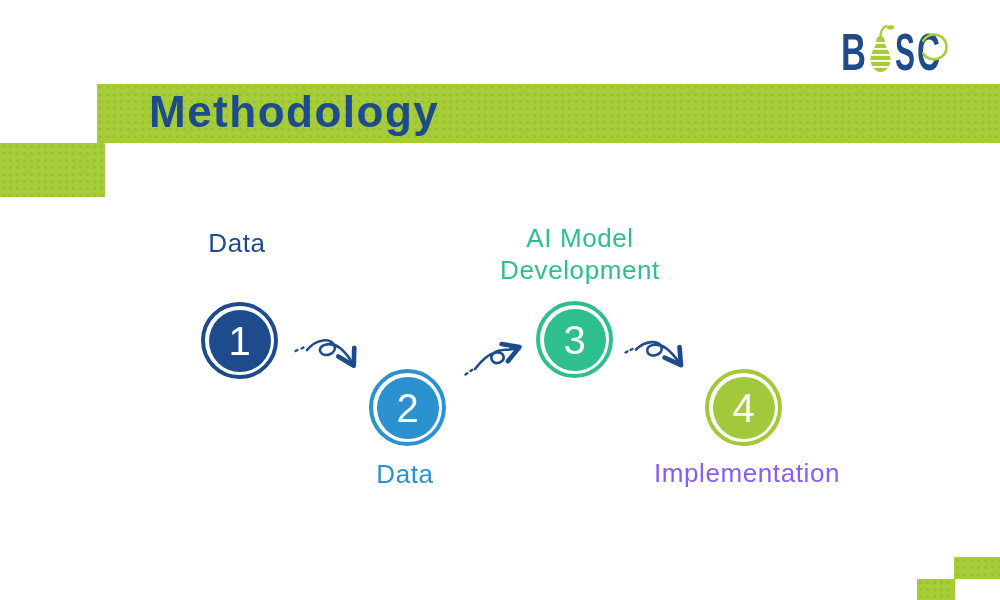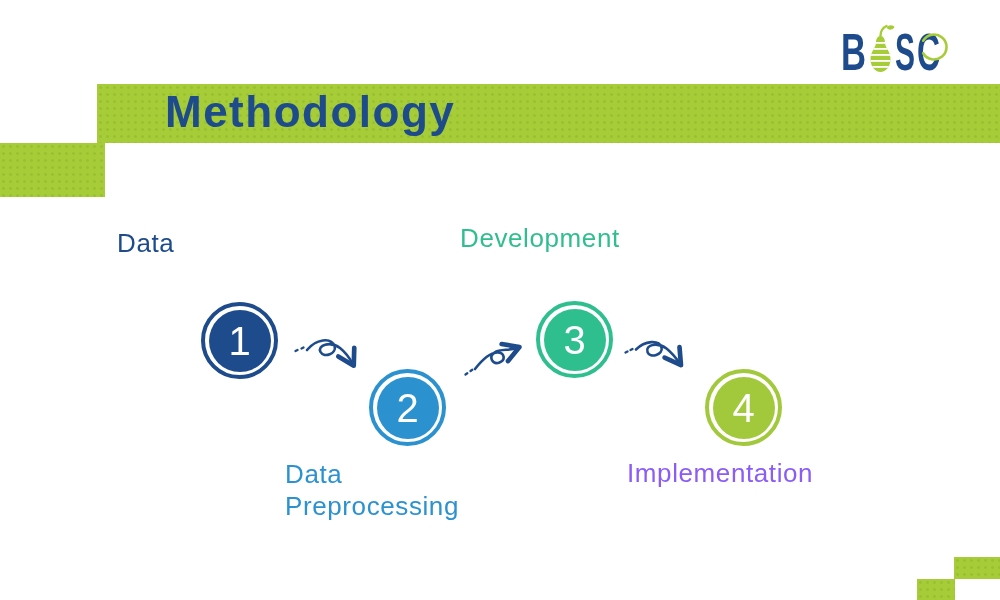--- a/index.html
+++ b/index.html
@@ -11,21 +11,21 @@
   .lime{background-color:#a6cd38;}
   .dots-tex{
     background-image:radial-gradient(rgba(90,120,20,0.16) 1px, transparent 1.7px);
     background-size:7px 7px;
   }
   .band{
     position:absolute;left:97px;top:84px;width:903px;height:59px;
     display:flex;align-items:center;padding-left:52px;box-sizing:border-box;padding-bottom:4px;
   }
   .band h1{
-    margin:16px;font-size:44px;font-weight:bold;color:#1d4b8b;letter-spacing:1.5px;line-height:1;
+    margin:0;font-size:44px;font-weight:bold;color:#1d4b8b;letter-spacing:1.5px;line-height:1;
   }
   .left-rect{position:absolute;left:0;top:143px;width:105px;height:54px;}
   .br-rect-1{position:absolute;left:954px;top:557px;width:46px;height:22px;}
   .br-rect-2{position:absolute;left:917px;top:579px;width:38px;height:21px;}
 
   
   .logo{position:absolute;left:841px;top:20px;width:112px;height:62px;}
   .logo text{font-family:"Liberation Sans", sans-serif;font-weight:bold;fill:#1d4b8b;}
 
   
@@ -37,21 +37,21 @@
     width:100%;height:100%;border-radius:50%;
     display:flex;align-items:center;justify-content:center;
     color:#ffffff;font-size:40px;line-height:1;
   }
   .s1 .ring{left:201px;top:302px;border-color:#1d4b8b;} .s1 .fill{background:#1d4b8b;}
   .s2 .ring{left:369px;top:369px;border-color:#2b92cf;} .s2 .fill{background:#2b92cf;}
   .s3 .ring{left:536px;top:301px;border-color:#2fbf8e;} .s3 .fill{background:#2fbf8e;}
   .s4 .ring{left:705px;top:369px;border-color:#a2c93c;} .s4 .fill{background:#a2c93c;}
 
   .step-label{
-    position:absolute;width:240px;text-align:left;
+    position:absolute;width:240px;text-align:center;
     font-size:26px;line-height:32px;letter-spacing:0.6px;
   }
   .s1 .step-label{left:117px;top:227px;color:#1d4b8b;}
   .s2 .step-label{left:285px;top:458px;color:#2b92cf;}
   .s3 .step-label{left:460px;top:222px;color:#2fbf8e;}
   .s4 .step-label{left:627px;top:457px;color:#8b5cf6;}
 
   
   .arrows{position:absolute;left:0;top:0;pointer-events:none;}
   .arr{fill:none;stroke:#1d4b8b;stroke-width:2.6;stroke-linecap:round;stroke-linejoin:round;}
@@ -99,26 +99,26 @@
       <div class="fill">1</div>
     </div>
   </div>
 
   <div class="step s2">
     <div class="ring">
       <div class="fill">2</div>
     </div>
     <div class="step-label">
       <div>Data</div>
-      <div>Preprocessing</div>
     </div>
   </div>
 
   <div class="step s3">
     <div class="step-label">
+      <div>AI Model</div>
       <div>Development</div>
     </div>
     <div class="ring">
       <div class="fill">3</div>
     </div>
   </div>
 
   <div class="step s4">
     <div class="ring">
       <div class="fill">4</div>

